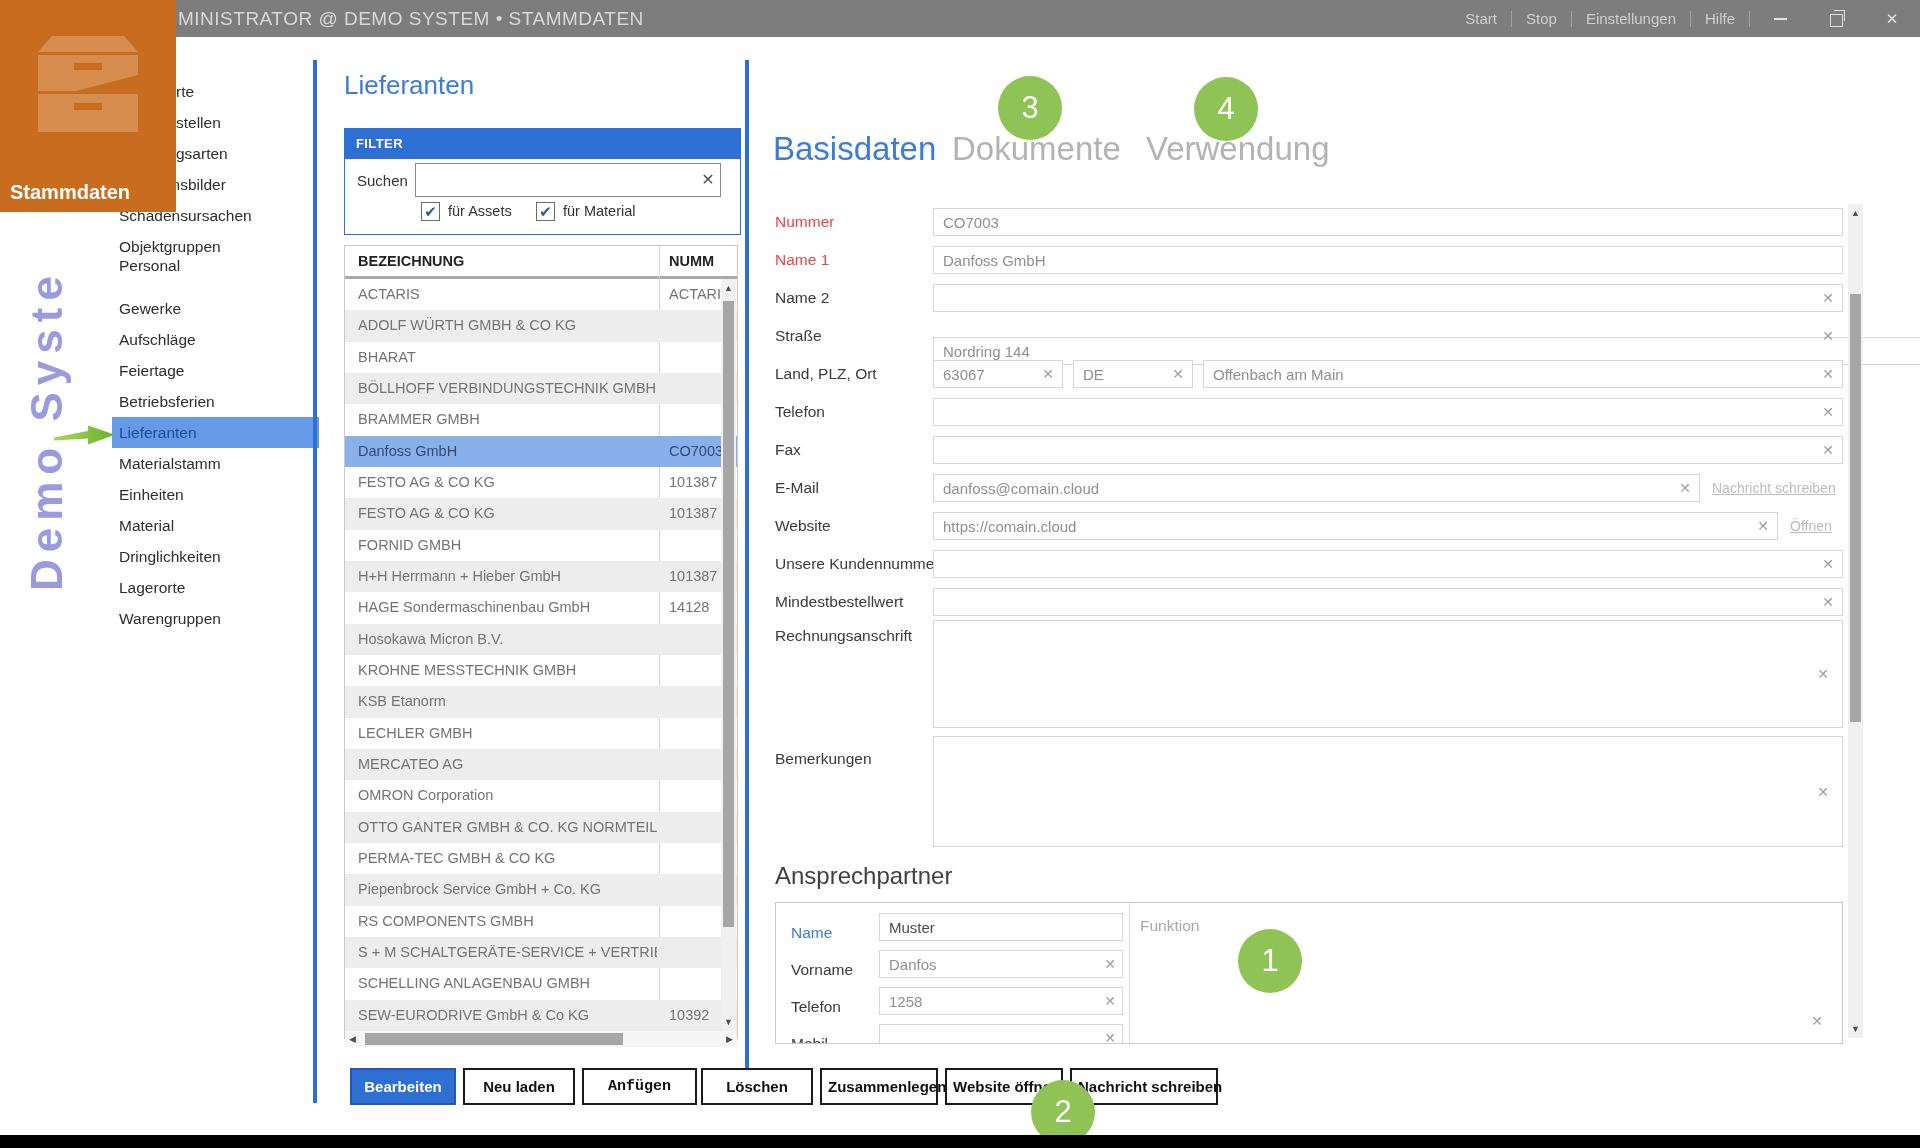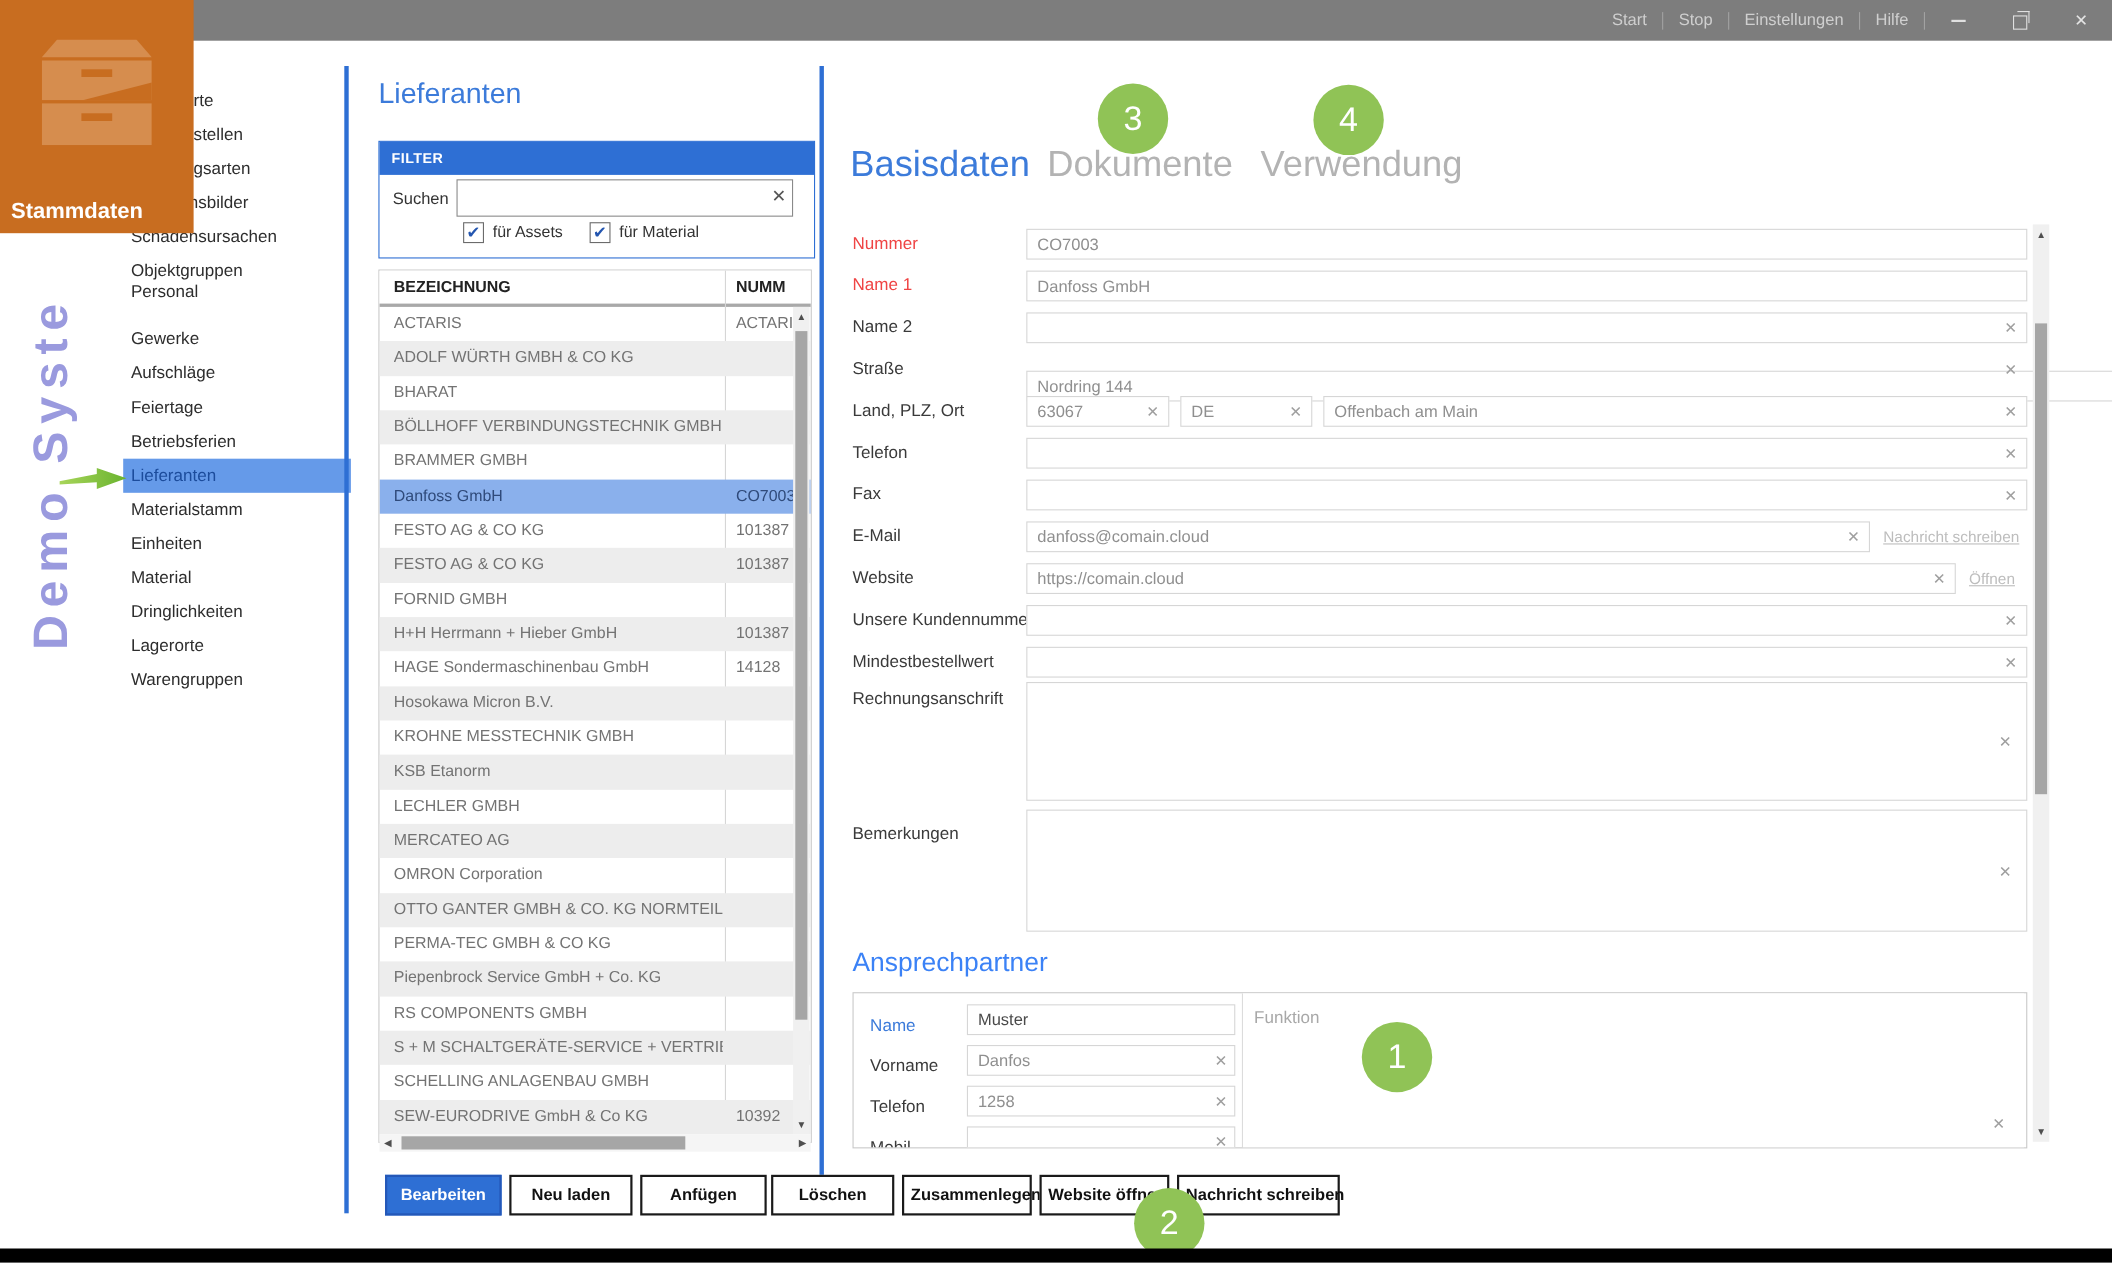--- a/index.html
+++ b/index.html
@@ -84,20 +84,21 @@
   .panel-vscroll{left:1848px;top:204px;width:15px;height:834px;background:#f0f0f0;z-index:3;}
   .action-btn{top:1068px;height:37px;background:#fff;border:2px solid #1a1a1a;box-sizing:border-box;color:#111;
               font-size:15px;font-weight:600;text-align:center;font-family:inherit;cursor:pointer;white-space:nowrap;}
   .action-btn.primary{background:#2e6fd4;border-color:#2458b8;color:#fff;}
   .blackbar{left:0;top:1135px;width:1920px;height:13px;background:#000;z-index:45;}
 </style>
 </head>
 <body>
 
 <div class="abs titlebar">
+  <div class="abs win-title">MINISTRATOR @ DEMO SYSTEM • STAMMDATEN</div>
   <div class="abs tb-menu">
       <div class="tb-item">Start</div>
       <div class="tb-sep"></div>
       <div class="tb-item">Stop</div>
       <div class="tb-sep"></div>
       <div class="tb-item">Einstellungen</div>
       <div class="tb-sep"></div>
       <div class="tb-item">Hilfe</div>
       <div class="tb-sep"></div>
     </div>
@@ -328,21 +329,21 @@
     <div class="abs fx" style="left: 1817px; top: 588px;">✕</div>
   </div>
 
 <div class="abs flabel" style="top:622px;">Rechnungsanschrift</div>
 <textarea class="abs farea" style="left: 933px; top: 620px; width: 910px; height: 108px; resize: none;"></textarea>
 <div class="abs fx" style="left:1812px;top:660px;">✕</div>
 <div class="abs flabel" style="top:745px;">Bemerkungen</div>
 <textarea class="abs farea" style="left: 933px; top: 736px; width: 910px; height: 111px; resize: none;"></textarea>
 <div class="abs fx" style="left:1812px;top:778px;">✕</div>
 
-<div class="abs" style="left:775px;top:862px;font-size:24px;color:#3b82f6;">Ansprechpartner</div>
+<div class="abs" style="left:775px;top:862px;font-size:24px;color:#404040;">Ansprechpartner</div>
 <div class="abs contact-box">
   <div id="contactRows">
       <div class="abs c-lbl blue" style="top: 16px;">Name</div>
       <input class="abs c-input dark" value="Muster" style="top: 10px;">
       <div class="abs c-lbl" style="top: 53px;">Vorname</div>
       <input class="abs c-input" value="Danfos" style="top: 47px;">
       <div class="abs fx" style="left: 323px; top: 47px;">✕</div>
       <div class="abs c-lbl" style="top: 90px;">Telefon</div>
       <input class="abs c-input" value="1258" style="top: 84px;">
       <div class="abs fx" style="left: 323px; top: 84px;">✕</div>
@@ -357,21 +358,21 @@
 
 <div class="abs panel-vscroll">
   <div class="abs sarrow" style="top:2px;">▲</div>
   <div class="abs vthumb" style="top:90px;height:428px;"></div>
   <div class="abs sarrow" style="bottom:2px;">▼</div>
 </div>
 
 <div id="actions">
     <button class="abs action-btn primary" style="left: 350px; width: 106px;">Bearbeiten</button>
     <button class="abs action-btn" style="left: 463px; width: 112px;">Neu laden</button>
-    <button class="abs action-btn" style="left: 582px; width: 115px;">Anfügen</button>
+    <button class="abs action-btn" style="left: 582px; width: 115px; font-family: Liberation Mono, monospace;">Anfügen</button>
     <button class="abs action-btn" style="left: 701px; width: 112px;">Löschen</button>
     <button class="abs action-btn" style="left: 820px; width: 118px;">Zusammenlegen</button>
     <button class="abs action-btn" style="left: 945px; width: 118px;">Website öffnen</button>
     <button class="abs action-btn" style="left: 1070px; width: 148px;">Nachricht schreiben</button>
   </div>
 
 <div class="abs overlay-card">
   <svg class="abs" style="left:38px;top:36px;" width="100" height="96" viewBox="0 0 100 96">
     <polygon points="14,0 86,0 100,16 0,16" fill="#d68d4e"></polygon>
     <rect x="0" y="19" width="100" height="36" fill="#d68d4e"></rect>

